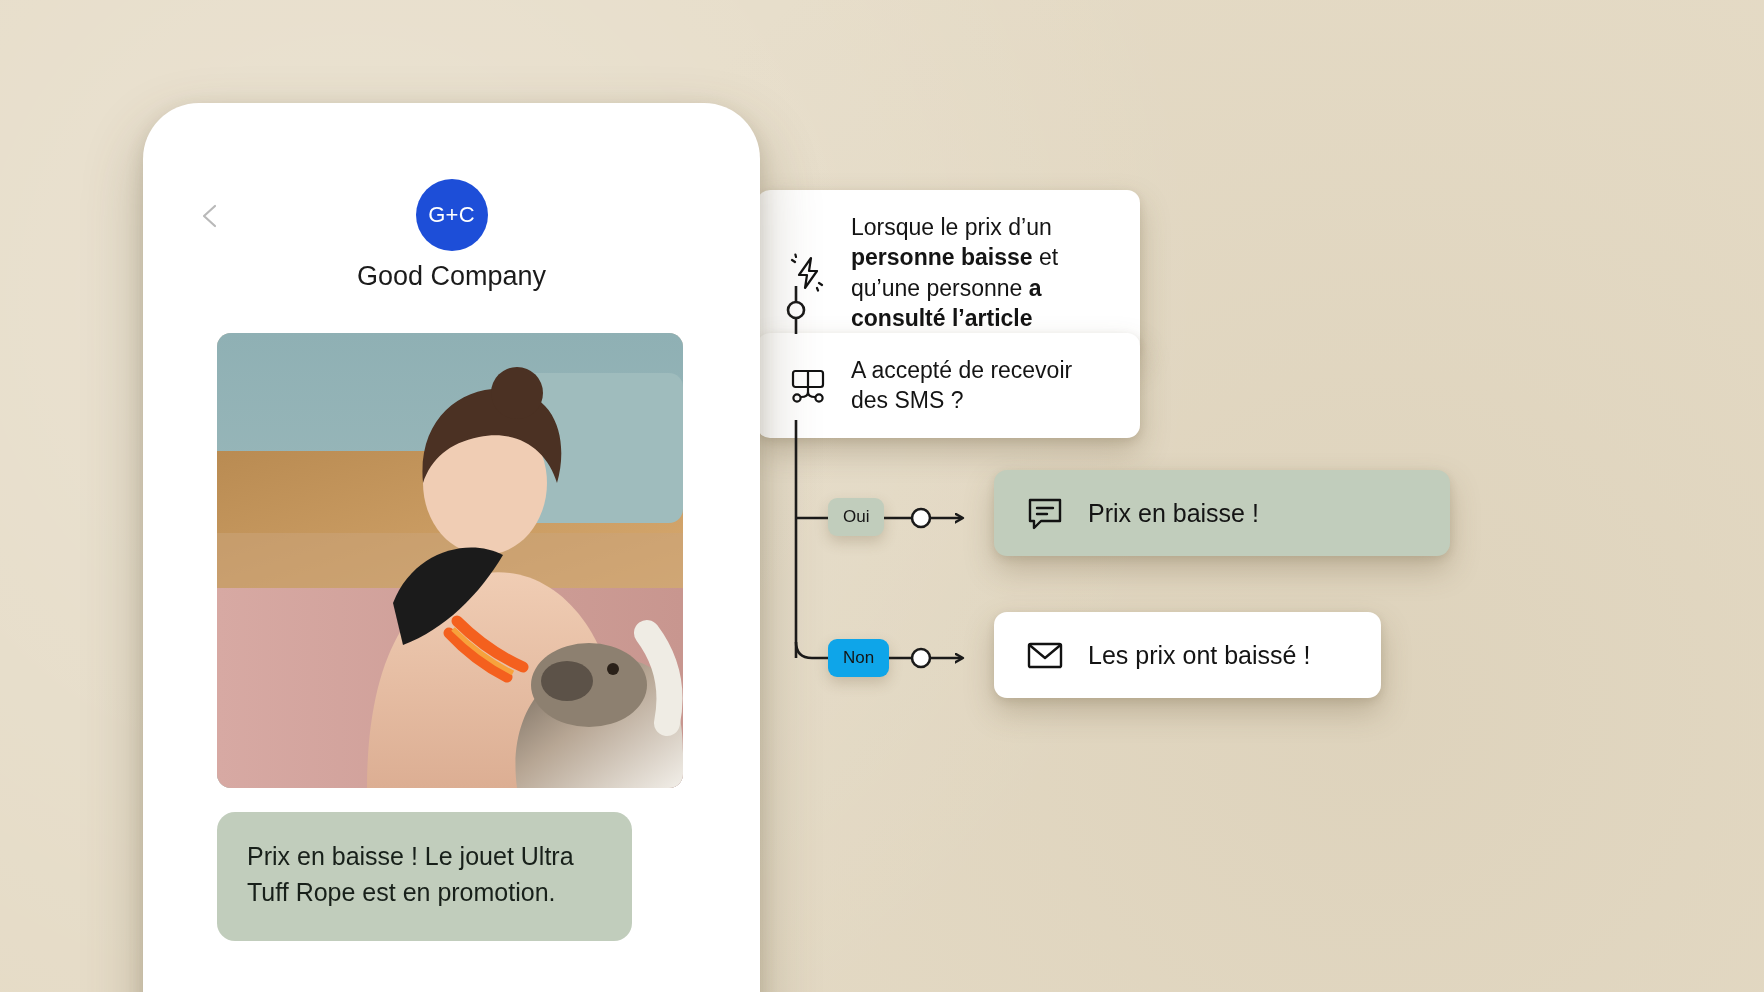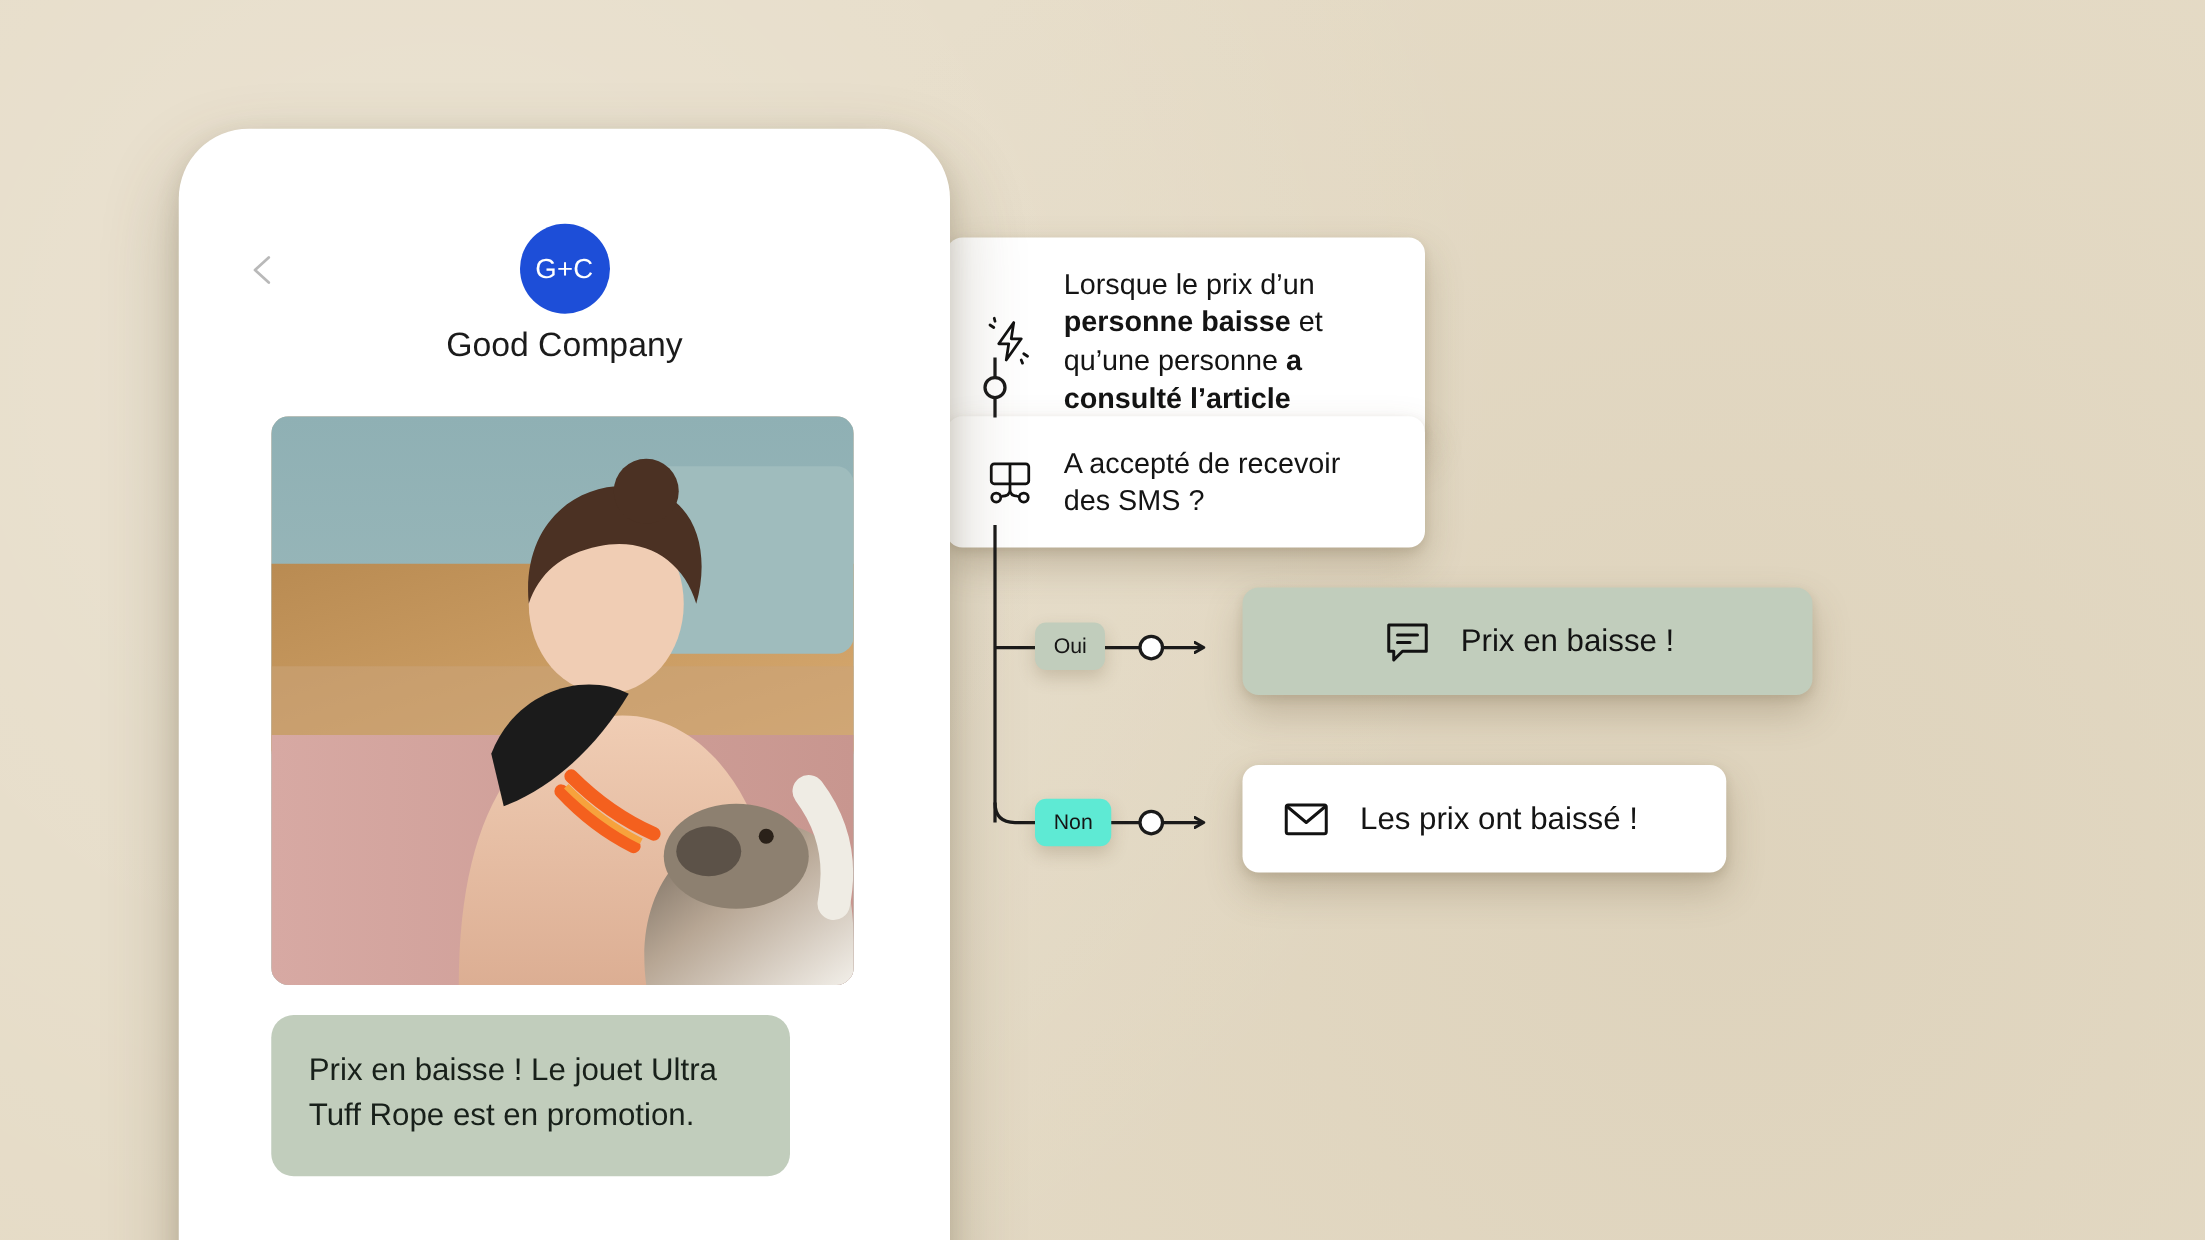--- a/index.html
+++ b/index.html
@@ -141,21 +141,21 @@
   }
   .flow-card .ftext {
     font-size: 23px;
     line-height: 1.32;
     color: #141414;
   }
   .flow-card .ftext b { font-weight: 700; }
 
   #card-trigger { left: 757px; top: 190px; width: 383px; }
   #card-branch  { left: 757px; top: 333px; width: 383px; }
-  #card-yes     { left: 994px; top: 470px; width: 456px; background: #c1cdbc; justify-content: center; }
+  #card-yes     { left: 994px; top: 470px; width: 456px; background: #c1cdbc; }
   #card-no      { left: 994px; top: 612px; width: 387px; }
 
   #card-yes .ftext, #card-no .ftext { font-size: 25px; }
 
   
   .connectors {
     position: absolute;
     inset: 0;
     z-index: 2;
     pointer-events: none;
@@ -165,21 +165,21 @@
     position: absolute;
     padding: 9px 15px;
     border-radius: 9px;
     font-size: 17px;
     color: #151515;
     background: #ffffff;
     box-shadow: 0 6px 14px rgba(95,78,45,.22);
     z-index: 4;
   }
   #chip-oui { left: 828px; top: 498px; background: #c1cdbc; }
-  #chip-non { left: 828px; top: 639px; background: #5eead4; }
+  #chip-non { left: 828px; top: 639px; background: #0ea5e9; }
 
 </style>
 </head>
 <body>
 
 <div class="grain"></div>
 
 <div class="phone">
   <div class="phone-inner">
 

